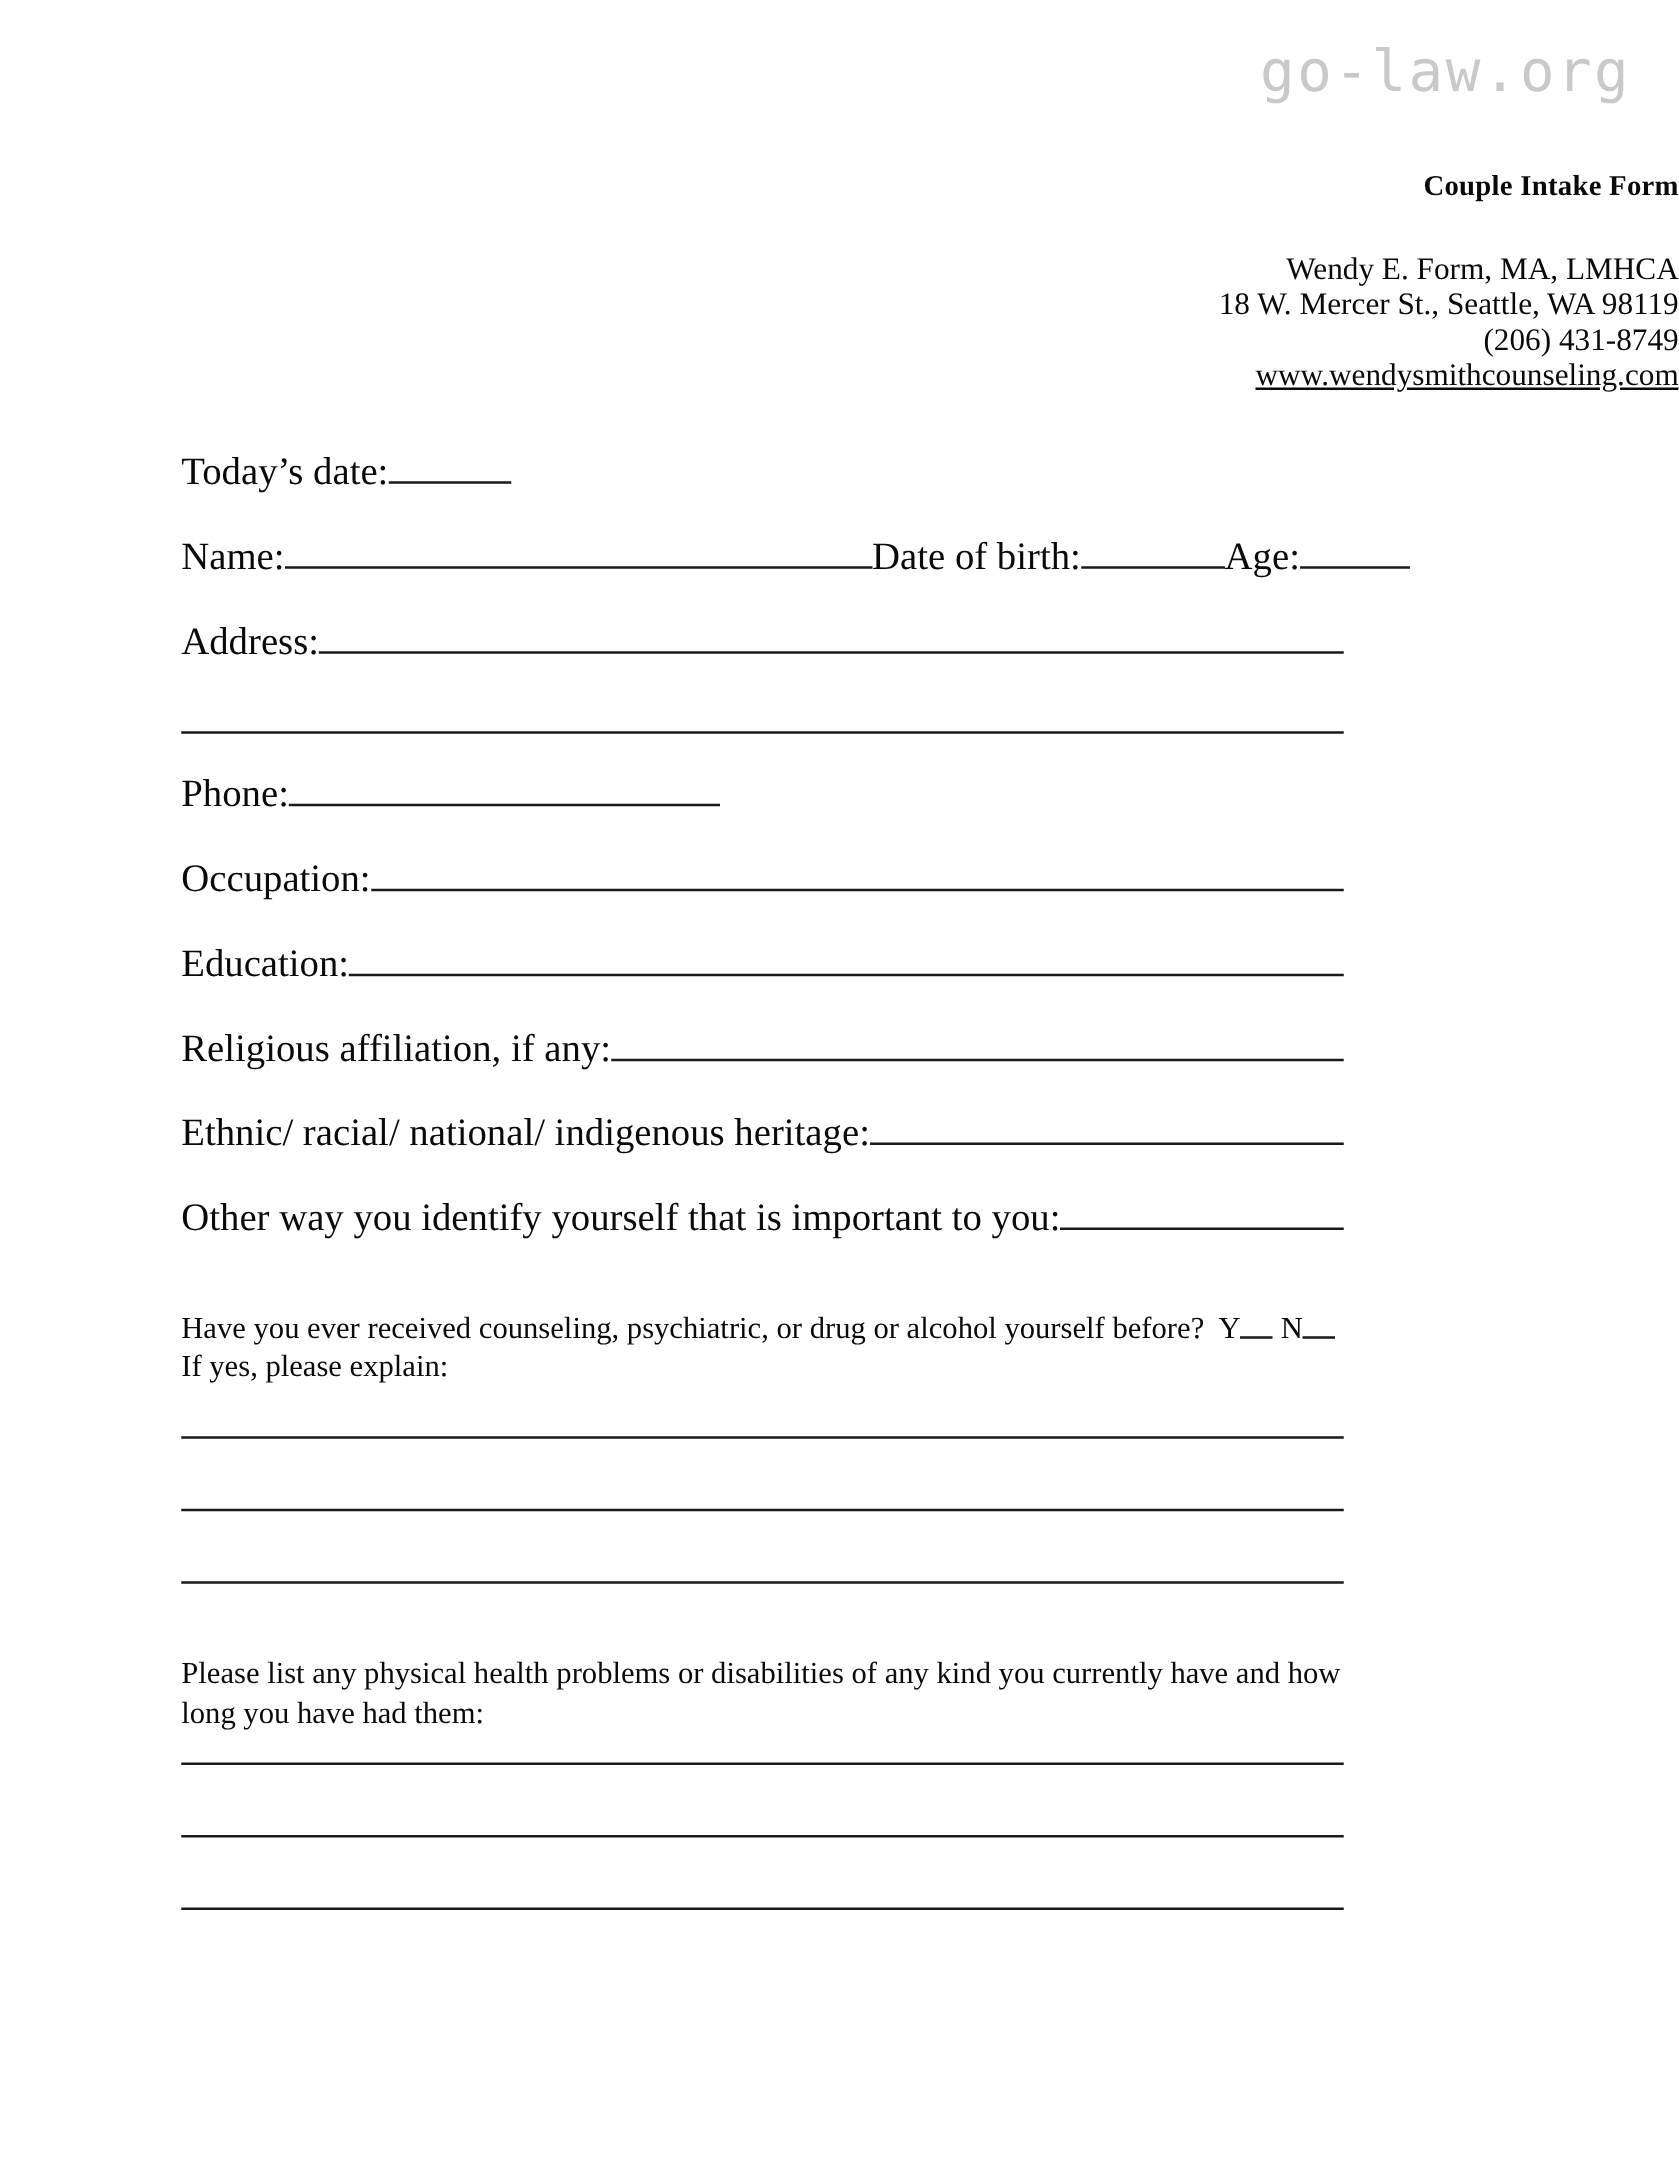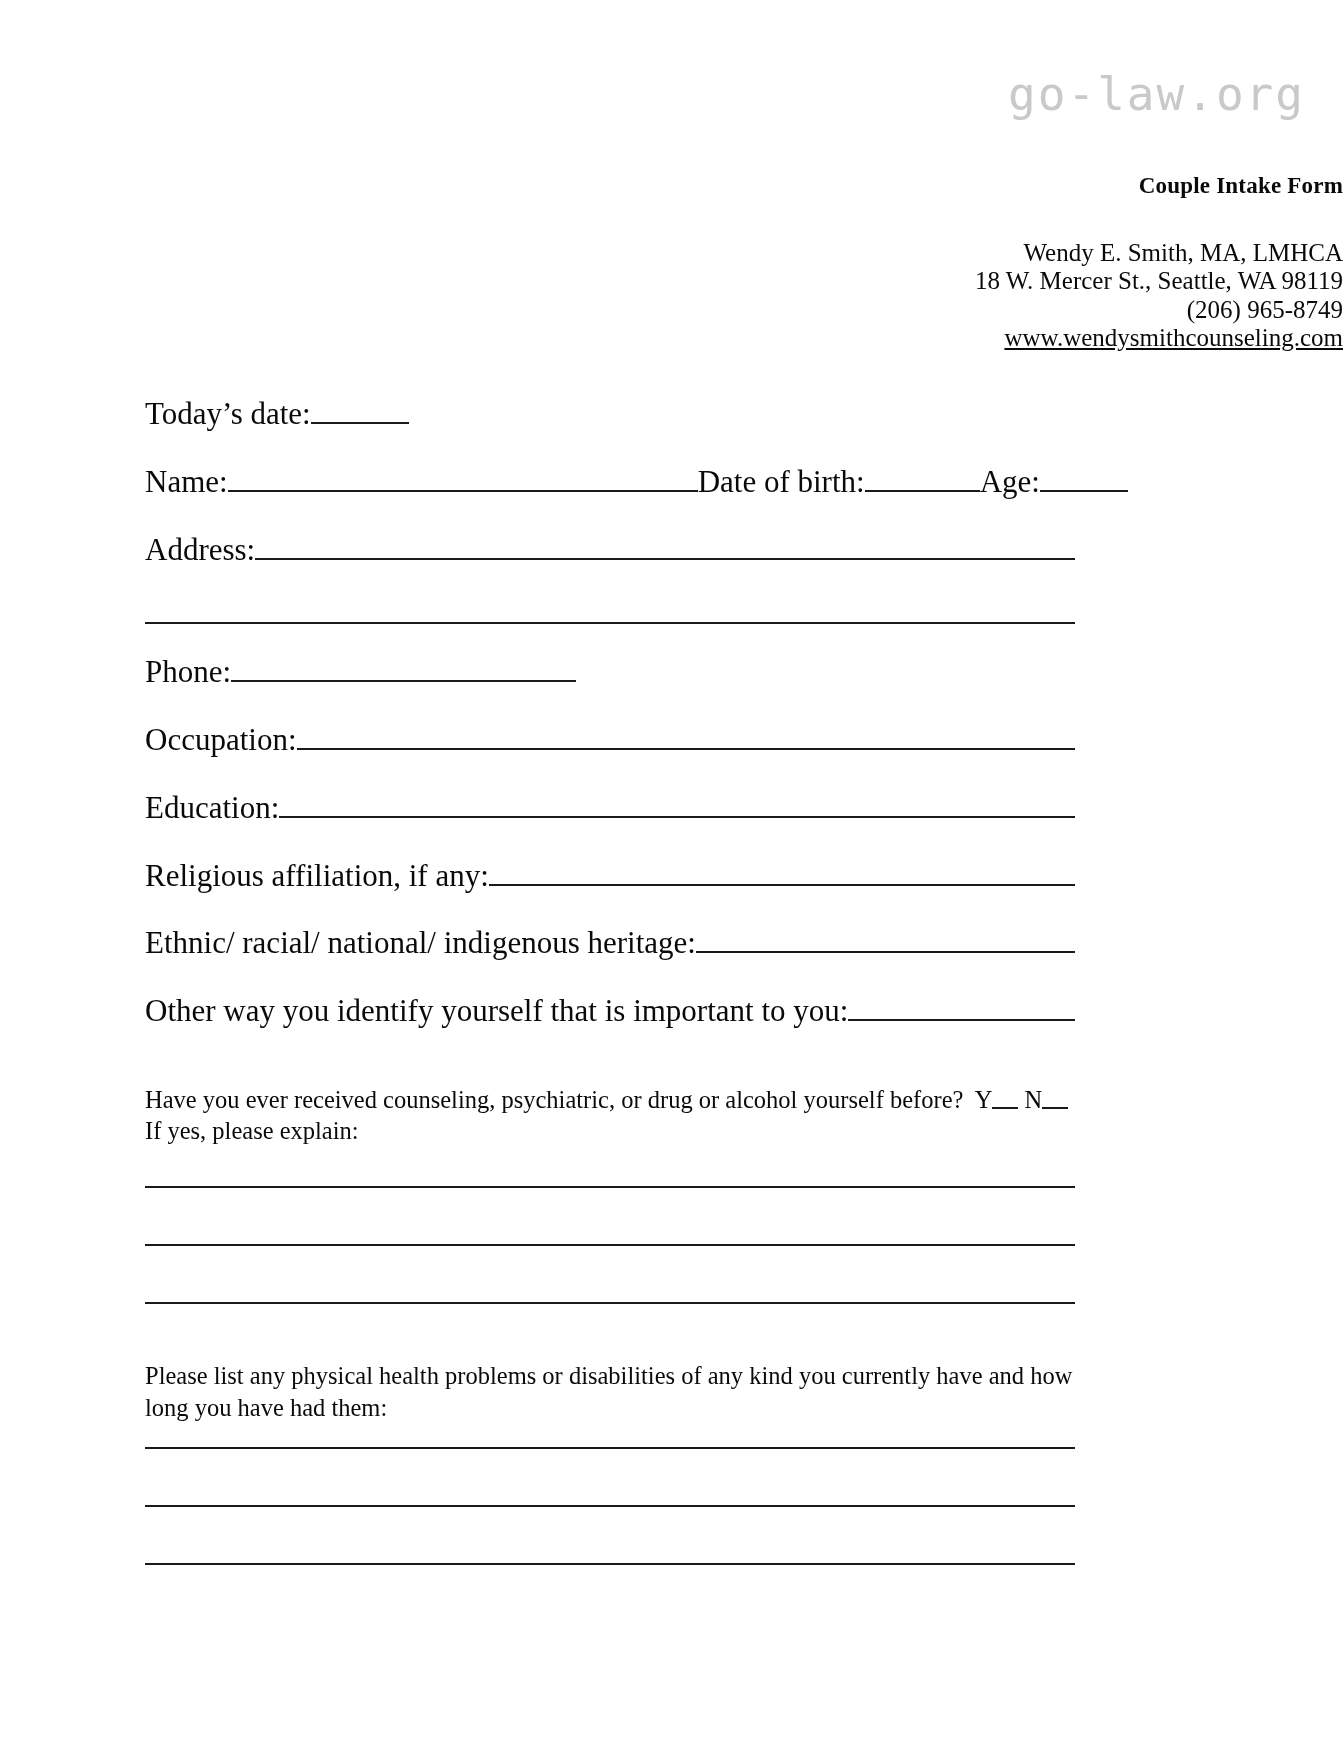--- a/index.html
+++ b/index.html
@@ -12,21 +12,20 @@
     font-family: "Liberation Serif", "DejaVu Serif", serif;
     color: #0a0a0a;
   }
   .page {
     position: relative;
     width: 1343px;
     height: 1532px;
     background: #ffffff;
     overflow: hidden;
     box-sizing: border-box;
-    margin-top: 37px;
   }
 
   
   .watermark {
     position: absolute;
     top: 30px;
     right: 38px;
     font-family: "DejaVu Sans Mono", "Liberation Mono", monospace;
     font-size: 46px;
     letter-spacing: 2px;
@@ -134,23 +133,23 @@
 </style>
 </head>
 <body>
 
 <div class="page">
 
   <div class="watermark">go-law.org</div>
 
   <div class="doc-header">
     <div class="doc-title">Couple Intake Form</div>
-    <div class="clinic-line">Wendy E. Smith, MA, LMHCA</div>
+    <div class="clinic-line">Wendy E. Form, MA, LMHCA</div>
     <div class="clinic-line">18 W. Mercer St., Seattle, WA 98119</div>
-    <div class="clinic-line">(206) 965-8749</div>
+    <div class="clinic-line">(206) 431-8749</div>
     <div class="clinic-url">www.wendysmithcounseling.com</div>
   </div>
 
   <div class="form-body">
 
     <div class="row">
       <span class="label">Today’s date:</span>
         <span class="blank b-today"></span>
     </div>
 

